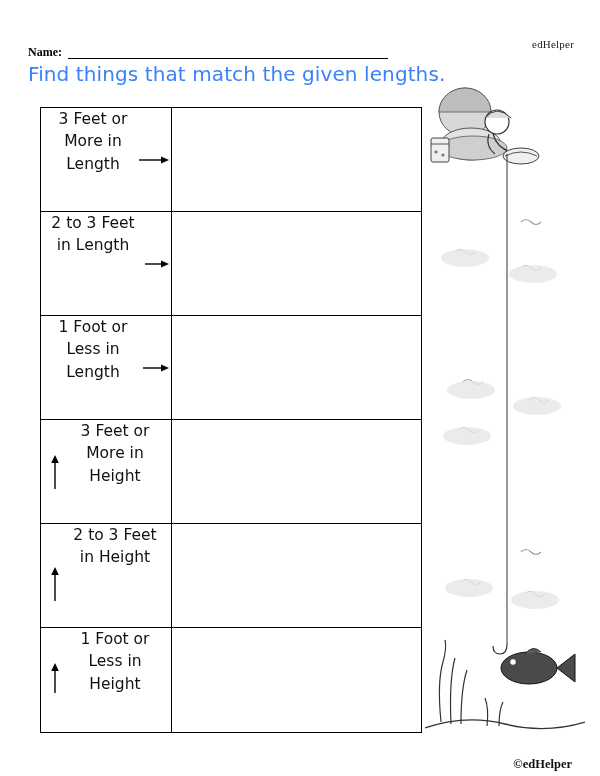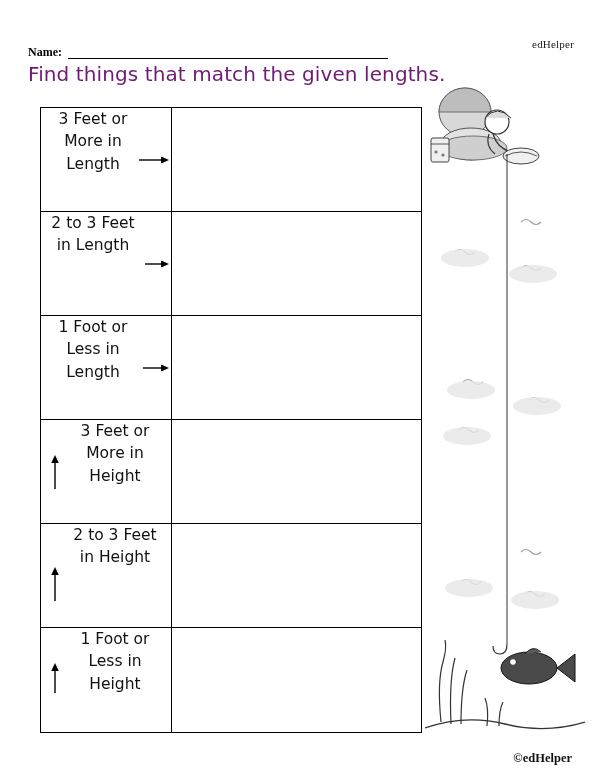--- a/index.html
+++ b/index.html
@@ -56,21 +56,21 @@
   }
 
   .title {
     position: absolute;
     left: 28px;
     top: 62px;
     font-size: 20px;
     font-family: "DejaVu Sans", sans-serif;
     font-weight: 400;
     letter-spacing: 0.1px;
-    color: #701a75;
+    color: #3b82f6;
   }
 
   
   .table {
     position: absolute;
     left: 40px;
     top: 107px;
     width: 380px;
     border: 1.6px solid #000;
     border-collapse: collapse;
@@ -134,21 +134,21 @@
     position: absolute;
     left: 425px;
     top: 82px;
     width: 160px;
     height: 650px;
   }
 
   .footer-brand {
     position: absolute;
     right: 28px;
-    bottom: 10px;
+    bottom: 4px;
     font-family: "Liberation Serif", serif;
     font-weight: bold;
     font-size: 12.5px;
     color: #111;
   }
 </style>
 </head>
 <body>
 
 <div class="page">

